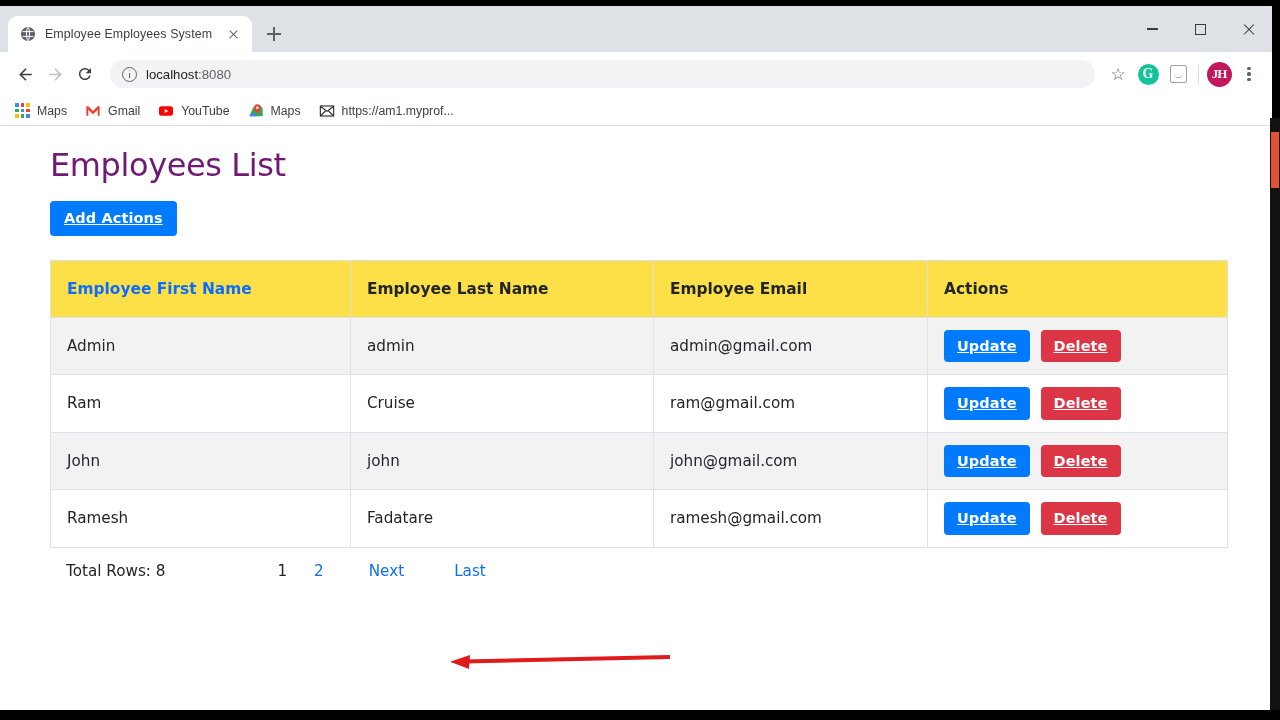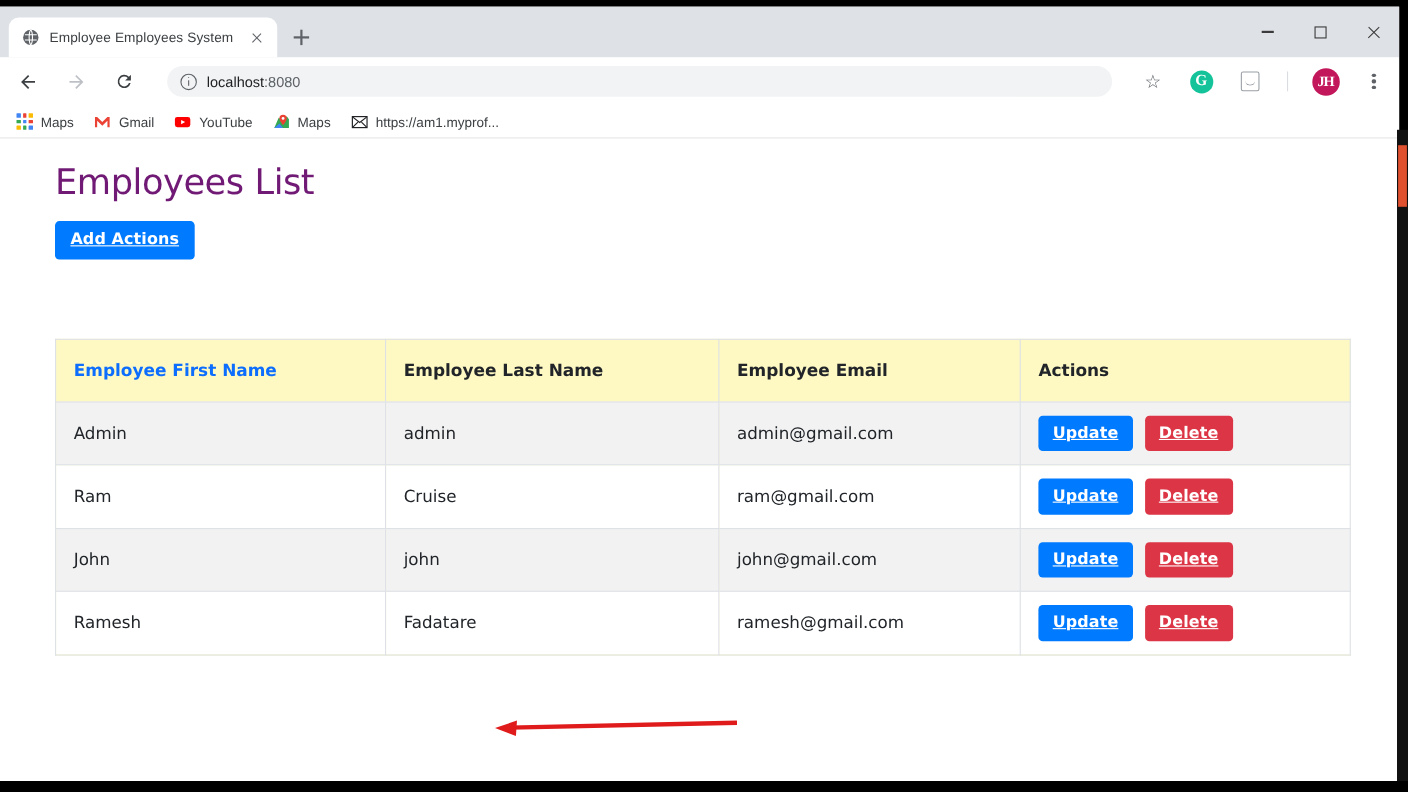--- a/index.html
+++ b/index.html
@@ -126,21 +126,21 @@
   .winbtn .cls::before { transform: rotate(45deg); }
   .winbtn .cls::after  { transform: rotate(-45deg); }
 
   
   .toolbar {
     height: 44px;
     background: #ffffff;
     display: flex;
     align-items: center;
     padding: 0 8px 0 10px;
-    gap: 14px;
+    gap: 0;
   }
   .navbtn {
     width: 30px; height: 30px;
     display: flex; align-items: center; justify-content: center;
     border-radius: 50%;
     flex: none;
   }
   .navbtn svg { display: block; }
   .omnibox {
     flex: 1;
@@ -310,23 +310,22 @@
   .btn-primary { background: #007bff; }
   .btn-danger  { background: #dc3545; }
   .btn-sm { padding: 9px 13px; font-size: 14.5px; }
 
   .add-btn { margin-bottom: 24px; }
 
   table.emp {
     width: 100%;
     border-collapse: collapse;
     border: 1px solid #dee2e6;
-    background: #fef9c3;
+    background: #fde047;
     table-layout: fixed;
-    margin-top: 48px;
   }
   table.emp th, table.emp td {
     border: 1px solid #dee2e6;
     padding: 17px 16px;
     text-align: left;
     font-size: 15.2px;
     color: #212529;
     vertical-align: middle;
     font-family: "DejaVu Sans", sans-serif;
   }
@@ -624,20 +623,29 @@
                 <td class="actions">
                   <a class="btn btn-primary btn-sm" href="#">Update</a>
                   <a class="btn btn-danger btn-sm" href="#">Delete</a>
                 </td>
               </tr>
 
 
             </tbody>
           </table>
 
+          <div class="pagination-row">
+            <span class="total-rows">Total Rows: 8</span>
+            <span class="pager">
+              <span class="current pg-1">1</span>
+              <a class="pg-2" href="#">2</a>
+              <a class="pg-next" href="#">Next</a>
+              <a class="pg-last" href="#">Last</a>
+            </span>
+          </div>
 
         </div>
       </div>
     </div>
 
   </div>
 
   <svg class="annot-arrow" viewBox="0 0 226 26">
     <line x1="226" y1="9" x2="20" y2="13.5" stroke="#e01b1b" stroke-width="4"></line>
     <polygon points="6,13.8 26,7 25,21" fill="#e01b1b"></polygon>

